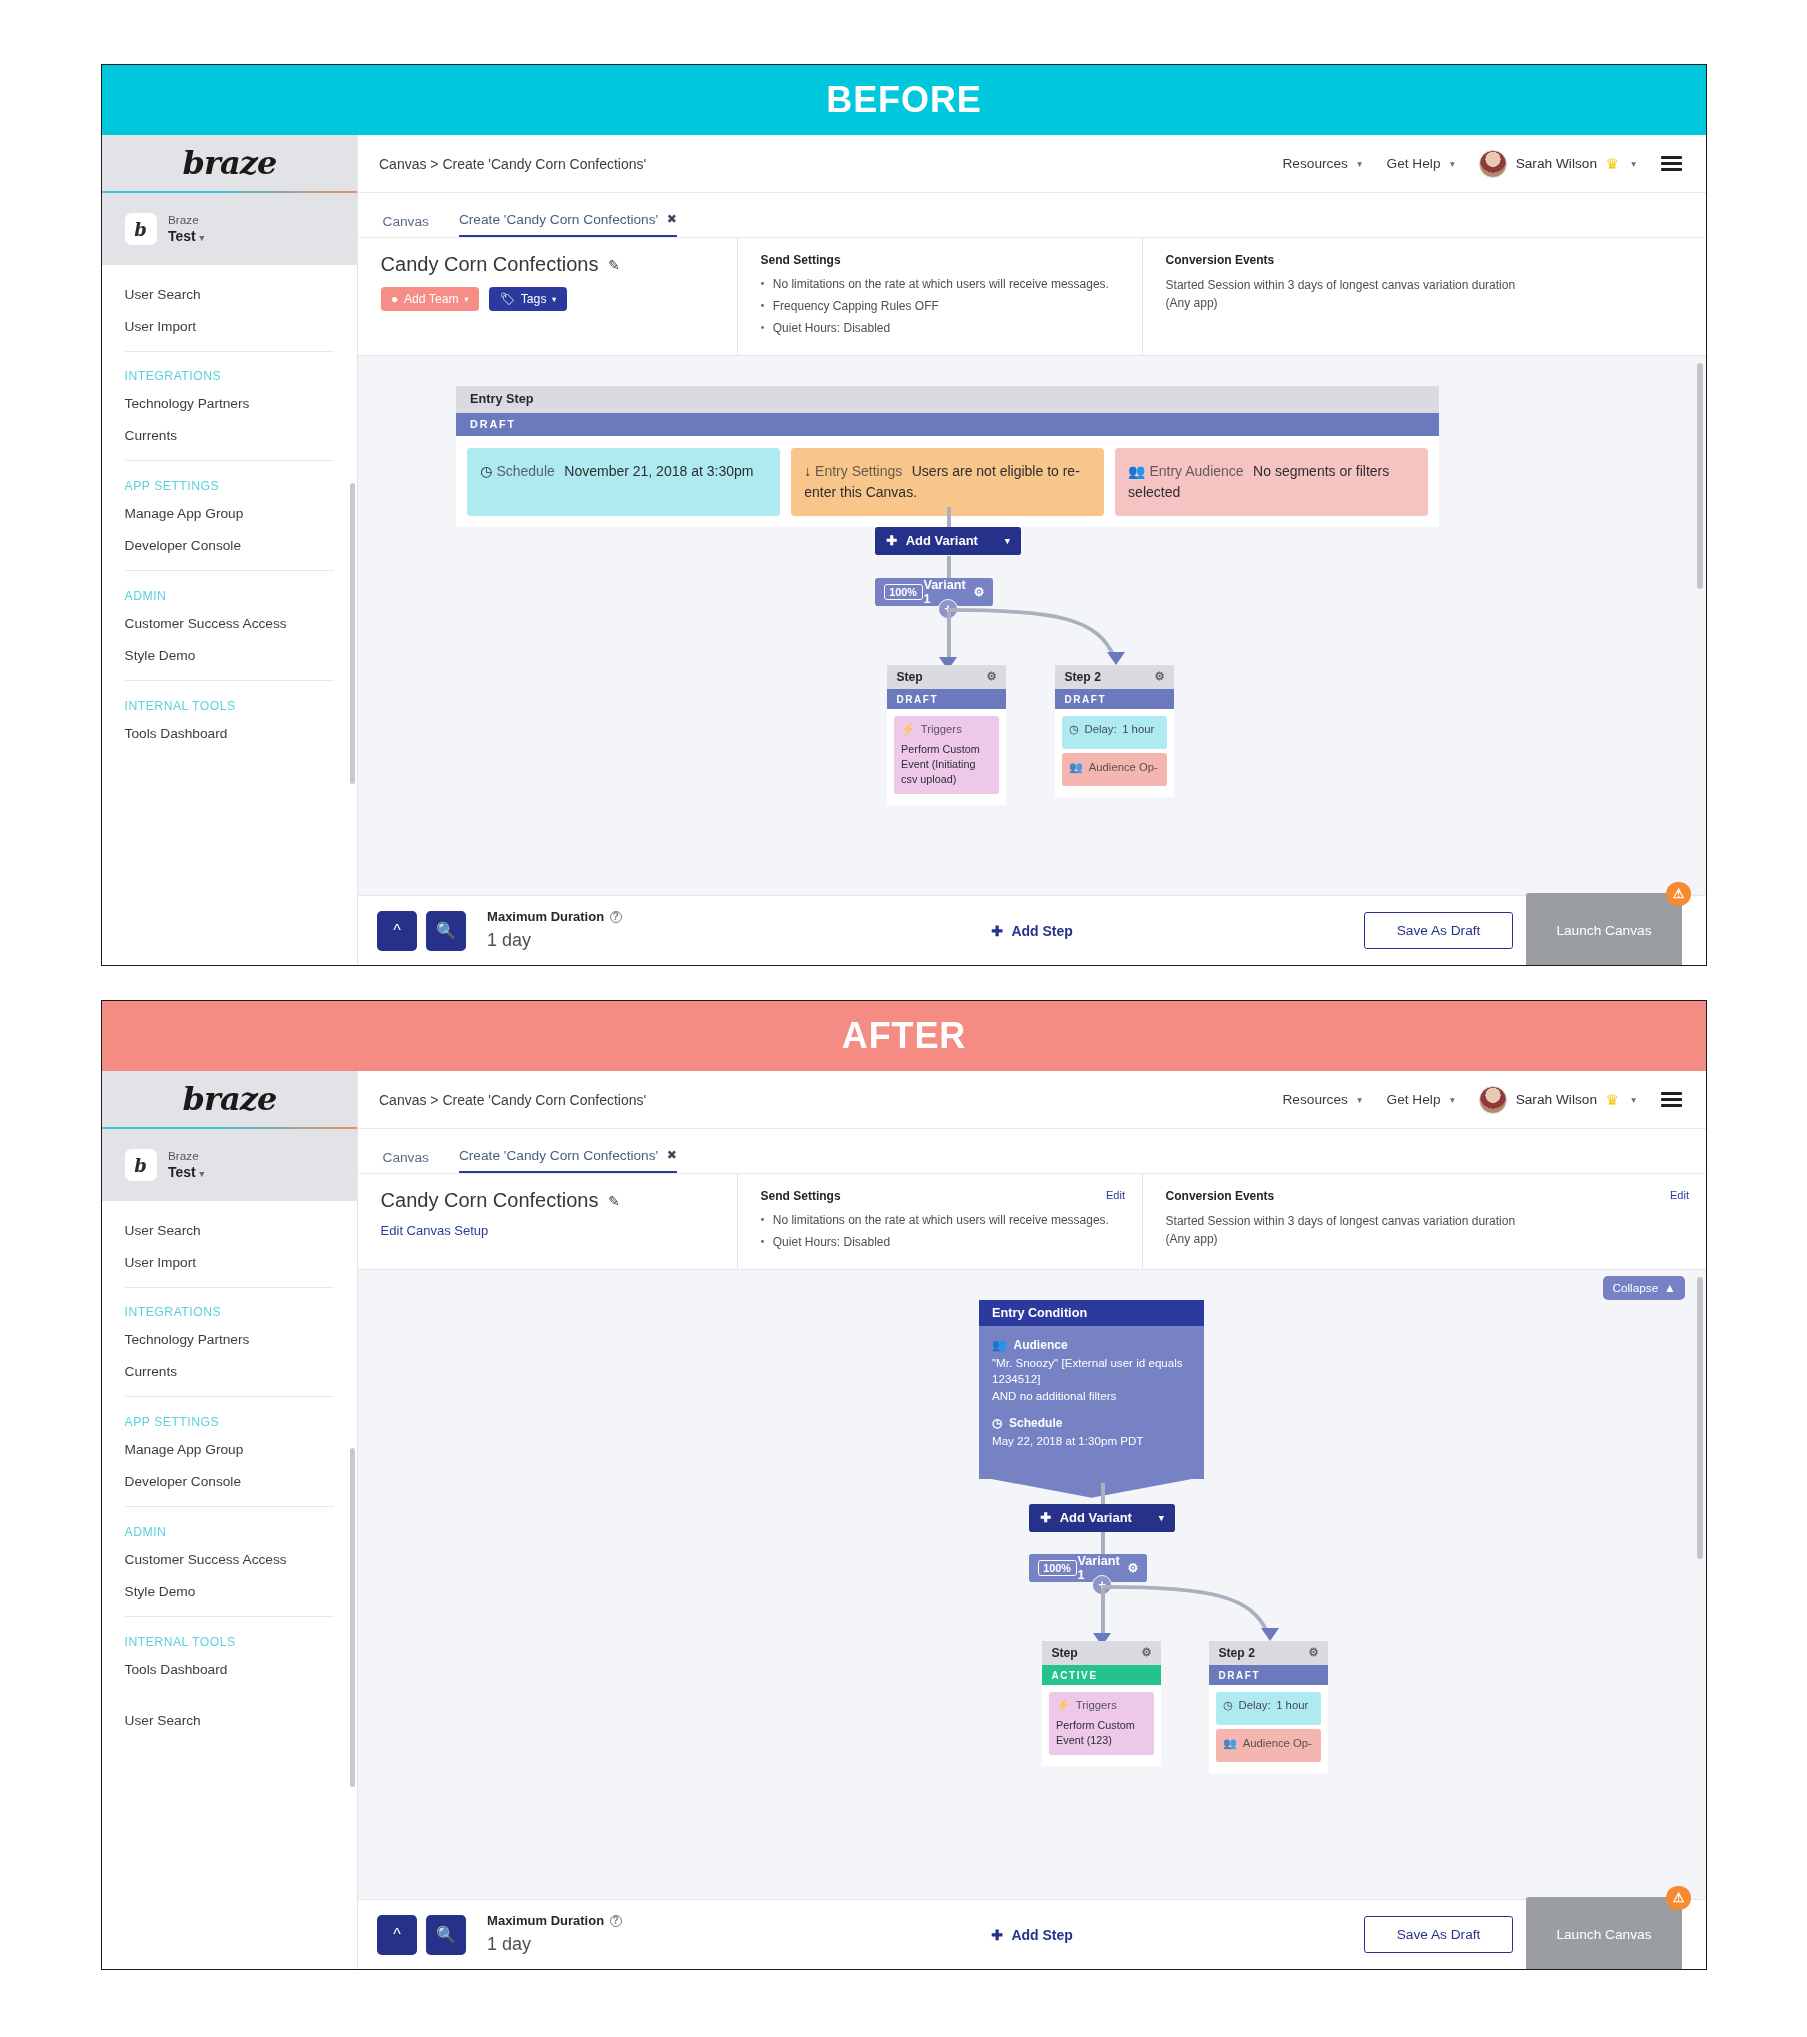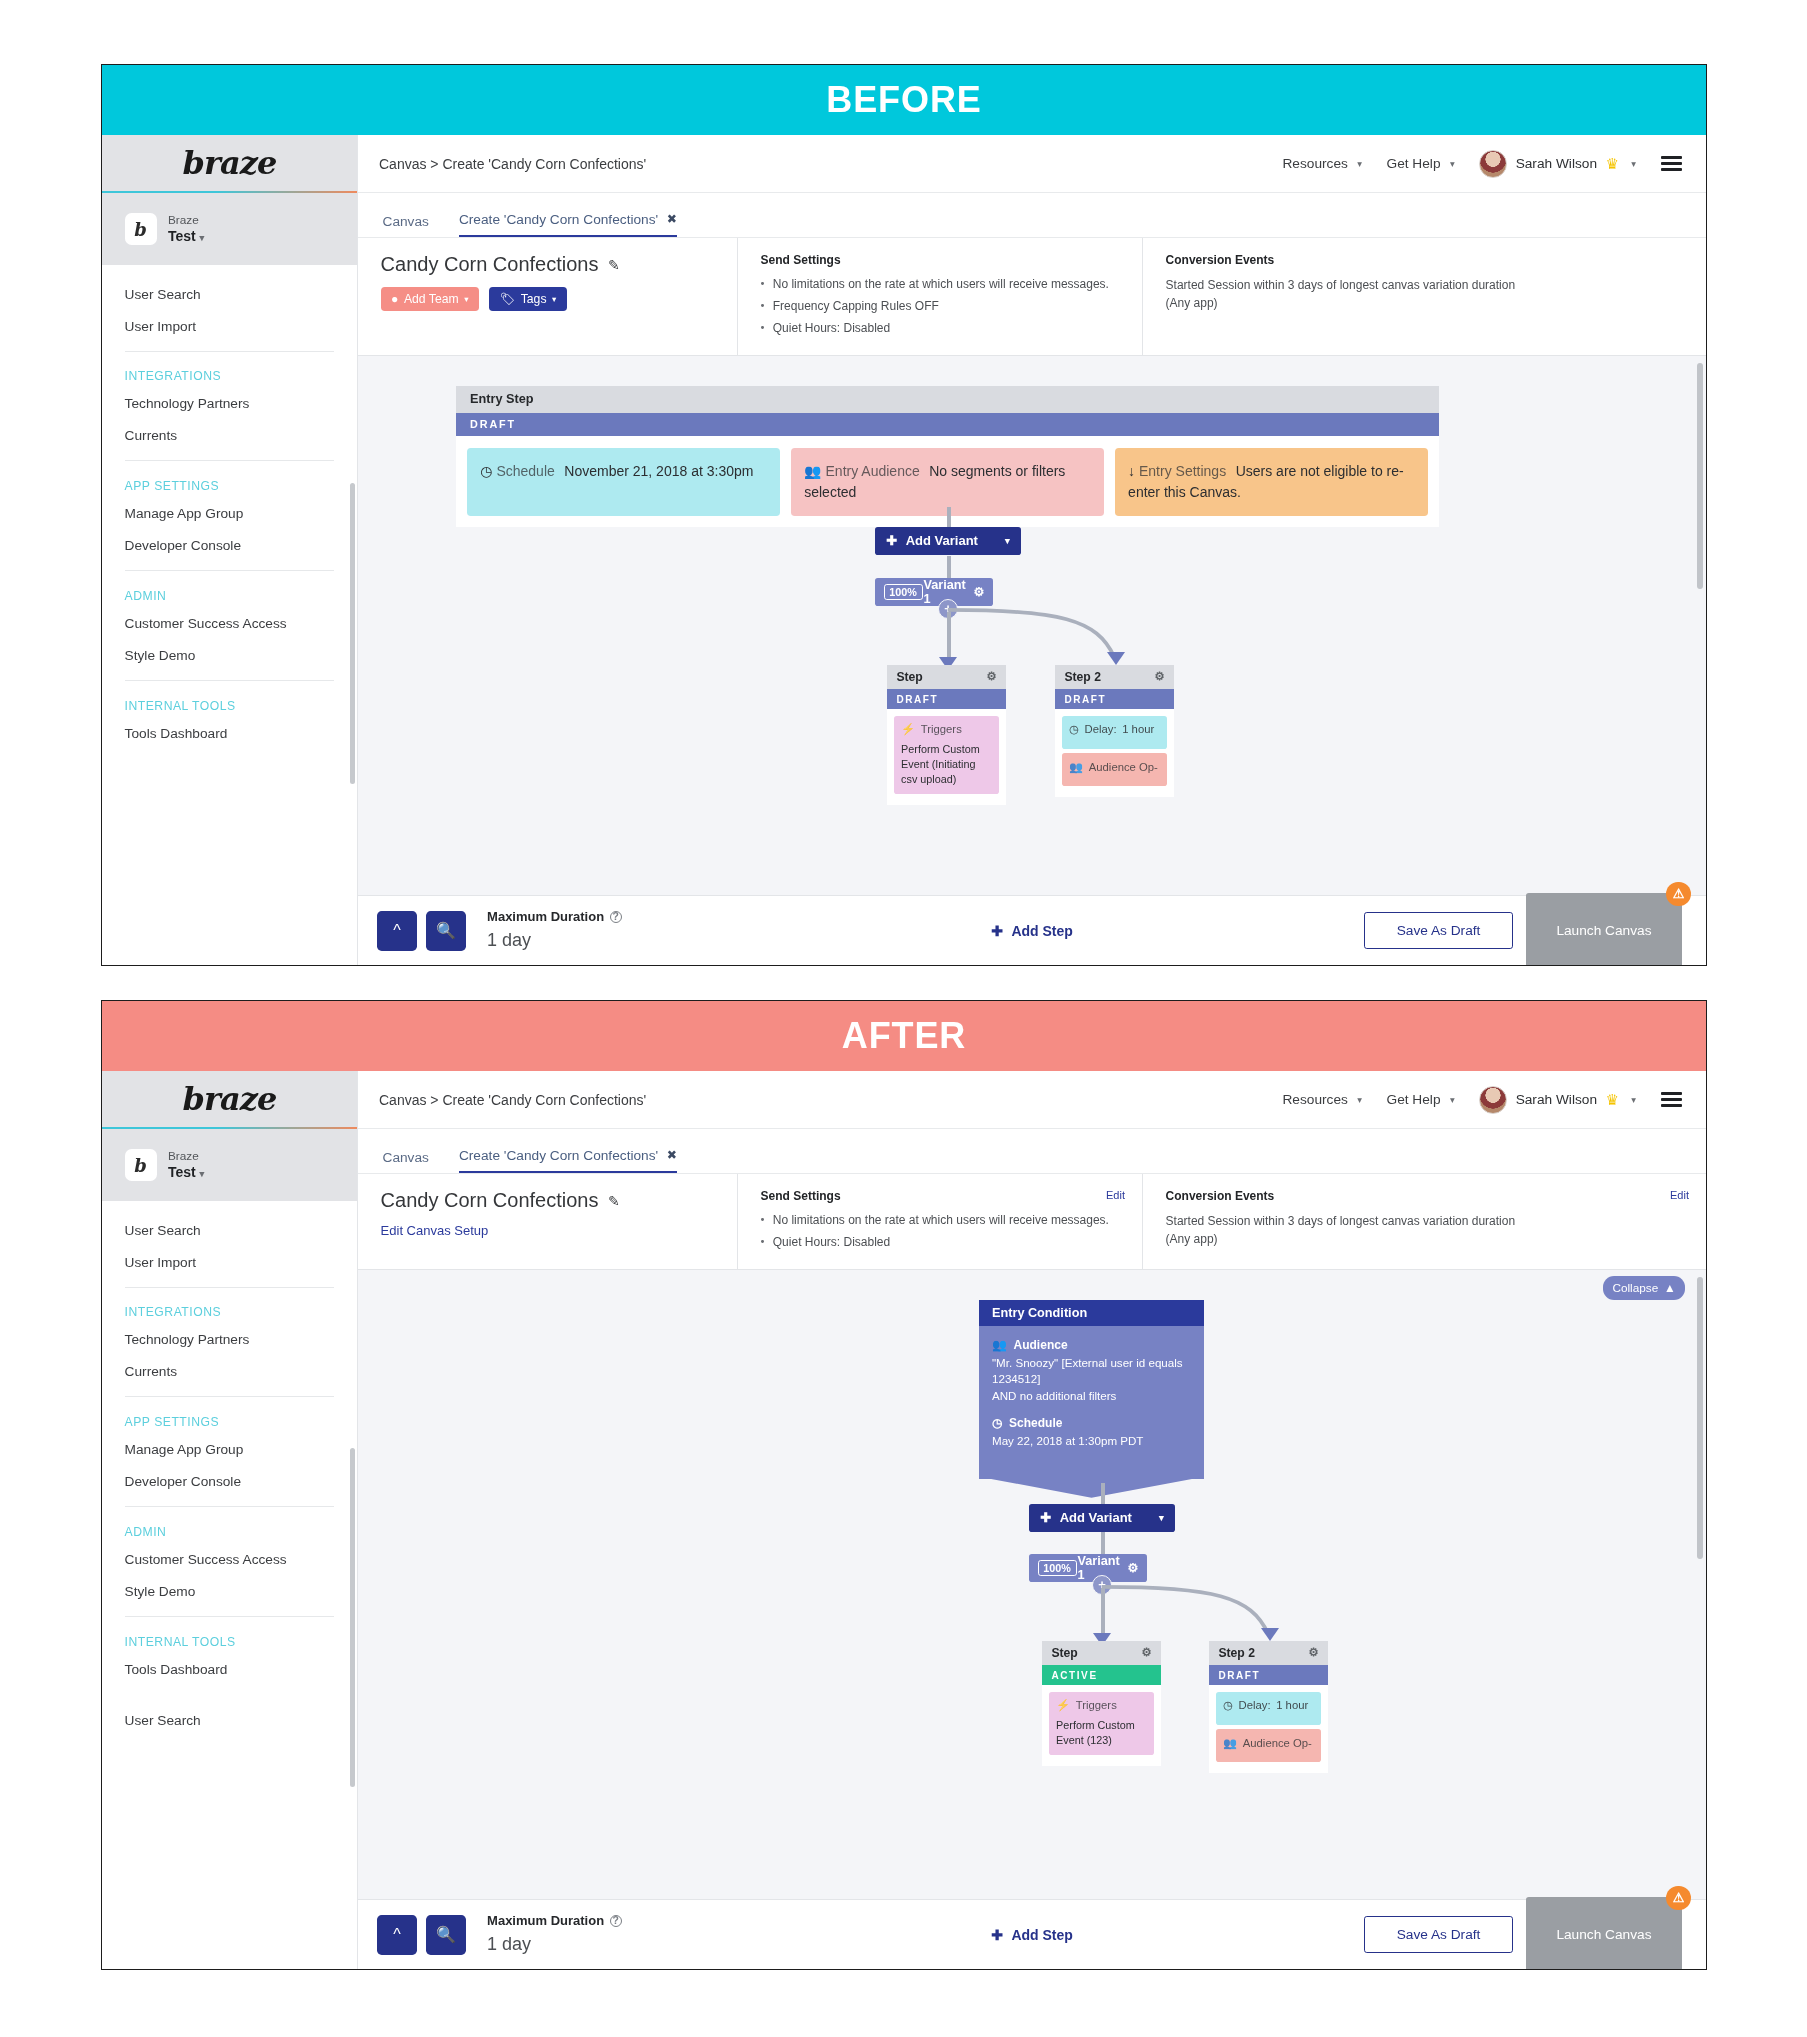--- a/index.html
+++ b/index.html
@@ -253,21 +253,21 @@
     height: 21px;
     background: #7782c4;
     clip-path: polygon(0 0, 100% 0, 50% 100%);
   }
   .ec-row { margin-bottom: 12.2px; }
   .ec-label { font-size: 12px; font-weight: bold; display: flex; align-items: center; gap: 6.6px; margin-bottom: 2.8px; }
   .ec-text { font-size: 11.6px; line-height: 1.42; }
   .collapse-btn {
     position: absolute; right: 21px; top: 6.6px;
     background: #7782c4; color: #fff;
-    font-size: 11.8px; padding: 4.7px 9.4px; border-radius: 11px;
+    font-size: 11.8px; padding: 4.7px 9.4px; border-radius: 5px;
     display: flex; align-items: center; gap: 5.6px; cursor: pointer;
   }
 
   
   .add-variant {
     position: absolute;
     background: #26328a; color: #fff;
     height: 28px; width: 146px;
     display: flex; align-items: center; gap: 8.5px;
     padding: 0 11.3px; border-radius: 2.8px;
@@ -476,29 +476,29 @@
 
           <div class="entry-step">
             <div class="es-head">Entry Step</div>
             <div class="es-status">DRAFT</div>
             <div class="es-body">
               <div class="es-card sched">
                 <span>◷</span>
                 <span class="es-lbl">Schedule</span>
                 <span class="es-val">November 21, 2018 at 3:30pm</span>
               </div>
+              <div class="es-card setg">
+                <span>↓</span>
+                <span class="es-lbl">Entry Settings</span>
+                <span class="es-val">Users are not eligible to re-enter this Canvas.</span>
+              </div>
               <div class="es-card aud">
                 <span>👥</span>
                 <span class="es-lbl">Entry Audience</span>
                 <span class="es-val">No segments or filters selected</span>
-              </div>
-              <div class="es-card setg">
-                <span>↓</span>
-                <span class="es-lbl">Entry Settings</span>
-                <span class="es-val">Users are not eligible to re-enter this Canvas.</span>
               </div>
             </div>
           </div>
 
           <div class="conn" style="left:589px;top:151px;width:3.8px;height:33px;"></div>
           <div class="add-variant" style="left:517px;top:171px;">
             <span>✚</span>
             <span>Add Variant</span>
             <span class="av-caret">▾</span>
           </div>

